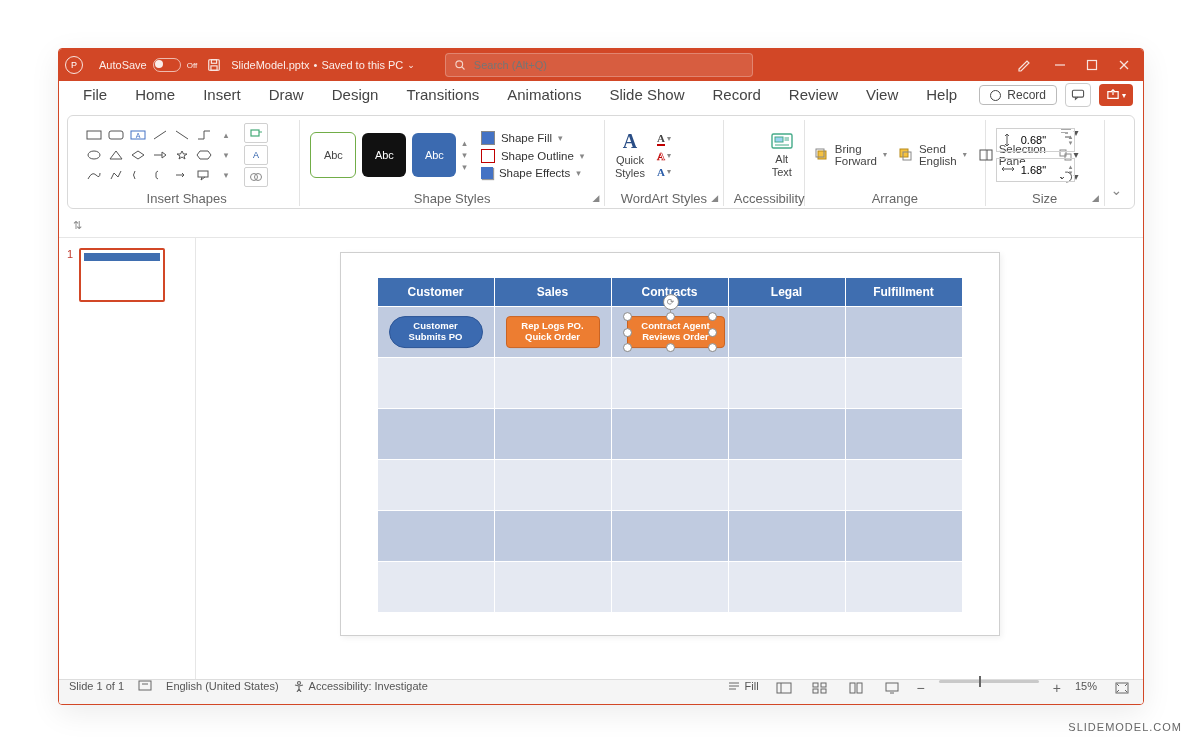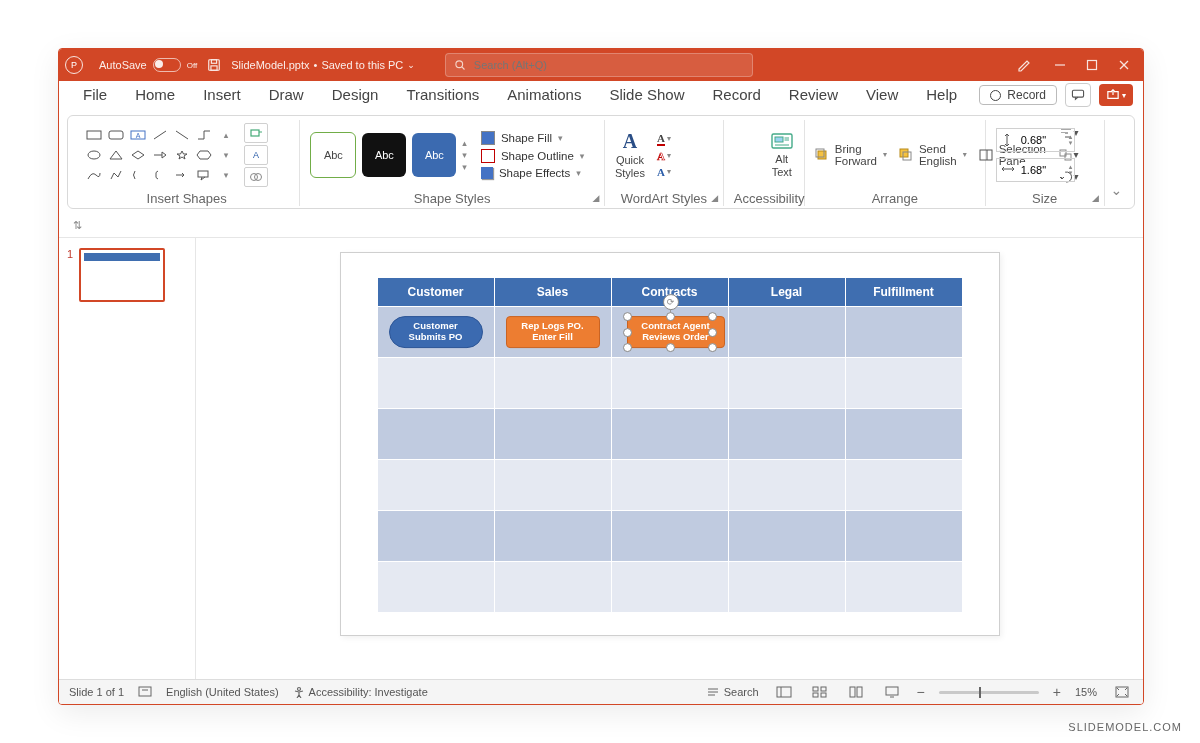--- a/index.html
+++ b/index.html
@@ -93,21 +93,21 @@
   .shape.orange { background:var(--orange-shape); border:1.5px solid #c96323; border-radius:4px;}
   
   .selected-wrap { position:absolute; left:50%; top:50%; transform:translate(-50%,-50%); }
   .selected-wrap .shape { position:static; transform:none; }
   .handle { position:absolute; width:7px; height:7px; background:#fff; border:1px solid #888; border-radius:50%; }
   .h-tl { top:-4px; left:-4px;} .h-tr { top:-4px; right:-4px;} .h-bl { bottom:-4px; left:-4px;} .h-br { bottom:-4px; right:-4px;}
   .h-t { top:-4px; left:calc(50% - 4px);} .h-b { bottom:-4px; left:calc(50% - 4px);} .h-l { top:calc(50% - 4px); left:-4px;} .h-r { top:calc(50% - 4px); right:-4px;}
   .rot { position:absolute; top:-22px; left:calc(50% - 7px); width:14px; height:14px; border:1.5px solid #888; border-radius:50%; background:#fff; display:flex; align-items:center; justify-content:center; color:#888; font-size:9px;}
   .rot::before { content:""; position:absolute; top:14px; left:6px; width:1px; height:6px; background:#999;}
   
-  .statusbar { height:24px; background:#f5f5f5; border-top:1px solid #ddd; display:flex; align-items:center; padding:0 10px; font-size:11px; color:#555; gap:14px;}
+  .statusbar { height:24px; background:#f5f5f5; border-top:1px solid #ddd; display:flex; align-items:flex-start; padding:0 10px; font-size:11px; color:#555; gap:14px;}
   .statusbar .spacer { flex:1; }
   .viewbtn { width:22px; height:16px; display:flex; align-items:center; justify-content:center; color:#666;}
   .zoomslider { width:100px; height:3px; background:#c9c9c9; position:relative; border-radius:2px;}
   .zoomslider::before { content:""; position:absolute; left:40%; top:-4px; width:2px; height:11px; background:#666;}
   .watermark { position:absolute; right:18px; bottom:10px; font-size:11px; letter-spacing:1px; color:#666;}
   svg { display:block; }
 </style>
 </head>
 <body>
 
@@ -526,21 +526,21 @@
             </tr>
           </thead>
           <tbody>
             <tr class="row-dark">
               <td>
                 <div class="shape blue" style="width:80px;border-radius:16px;">Customer
 Submits PO</div>
               </td>
               <td>
                 <div class="shape orange" style="width:80px;">Rep Logs PO.
-Enter Fill</div>
+Quick Order</div>
               </td>
               <td>
                 <div class="selected-wrap" style="width:86px;">
                   <div class="rot">⟳</div>
                   <div class="shape orange" style="width:84px;">Contract Agent
 Reviews Order</div>
                   <span class="handle h-tl"></span>
                   <span class="handle h-t"></span>
                   <span class="handle h-tr"></span>
                   <span class="handle h-l"></span>
@@ -610,21 +610,21 @@
           </svg>
       <span>Accessibility: Investigate</span>
     </span>
     <div class="spacer"></div>
     <span style="display:flex;align-items:center;gap:4px;">
       <svg width="14" height="12" fill="none" stroke="#666">
             <line x1="2" y1="3" x2="12" y2="3"></line>
             <line x1="2" y1="6" x2="12" y2="6"></line>
             <line x1="2" y1="9" x2="9" y2="9"></line>
           </svg>
-      <span>Search</span>
+      <span>Fill</span>
     </span>
     <span class="viewbtn">
           <svg width="16" height="12" fill="none" stroke="#666">
             <rect x="1" y="1" width="14" height="10"></rect>
             <line x1="5" y1="1" x2="5" y2="11"></line>
           </svg>
         </span>
     <span class="viewbtn">
           <svg width="16" height="12" fill="none" stroke="#666">
             <rect x="1" y="1" width="5" height="4"></rect>

